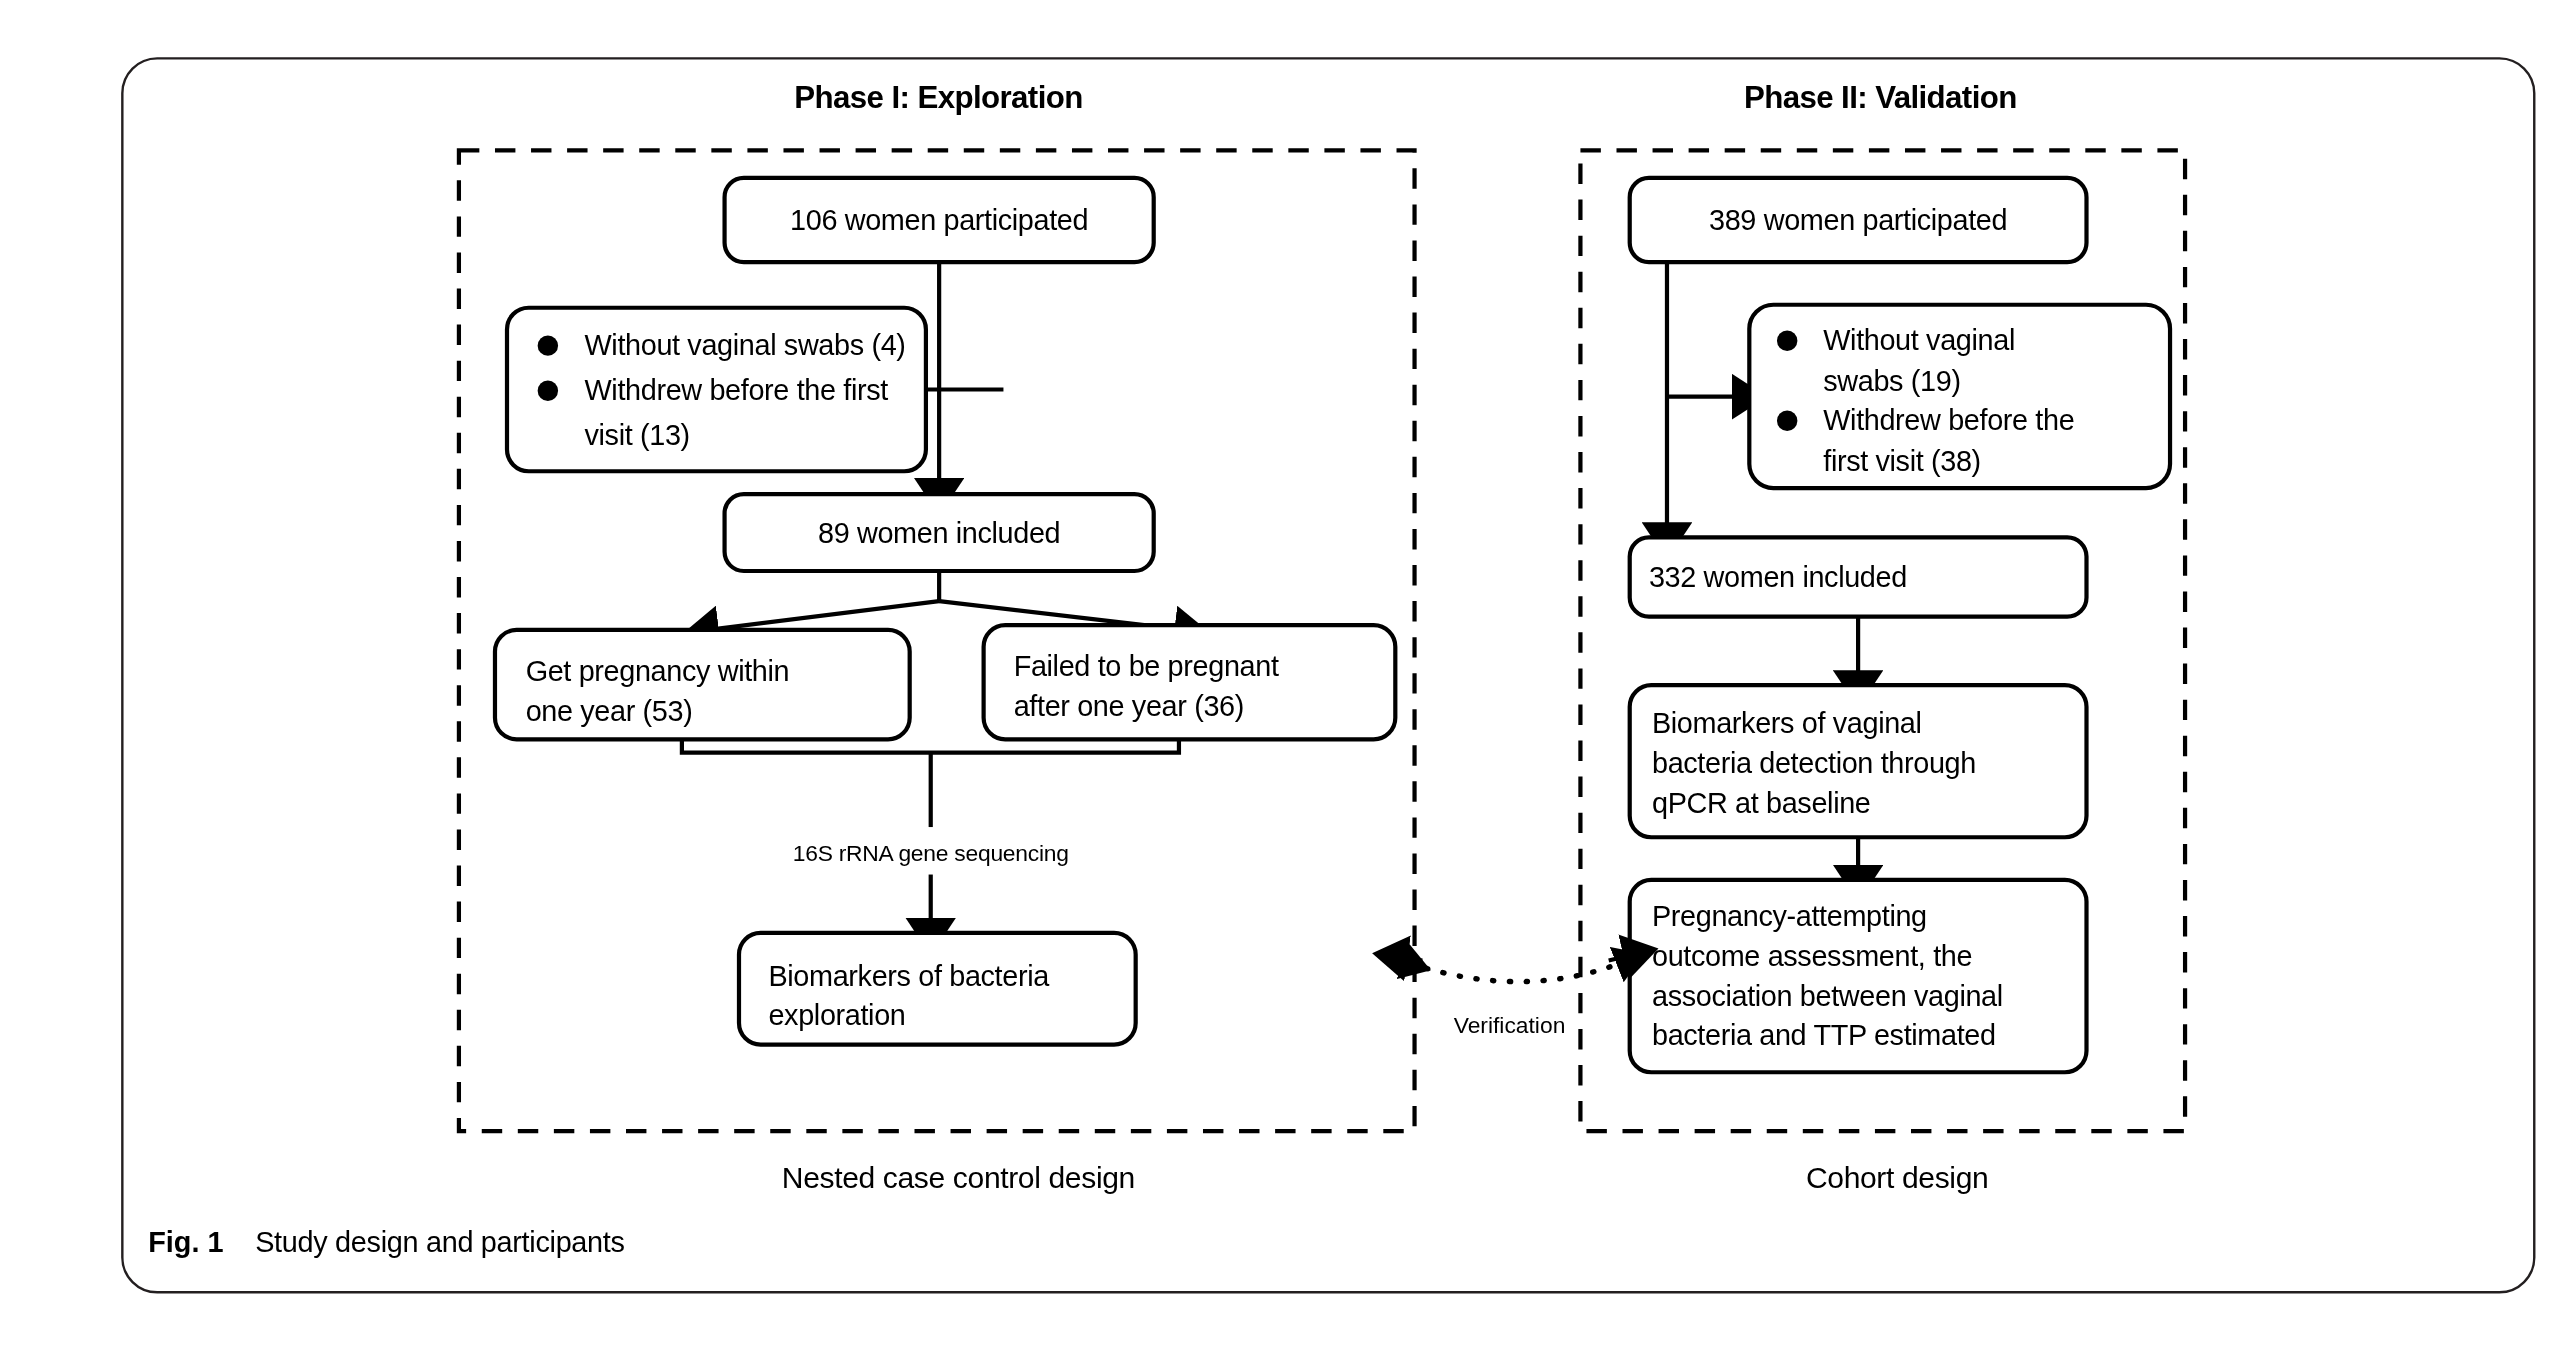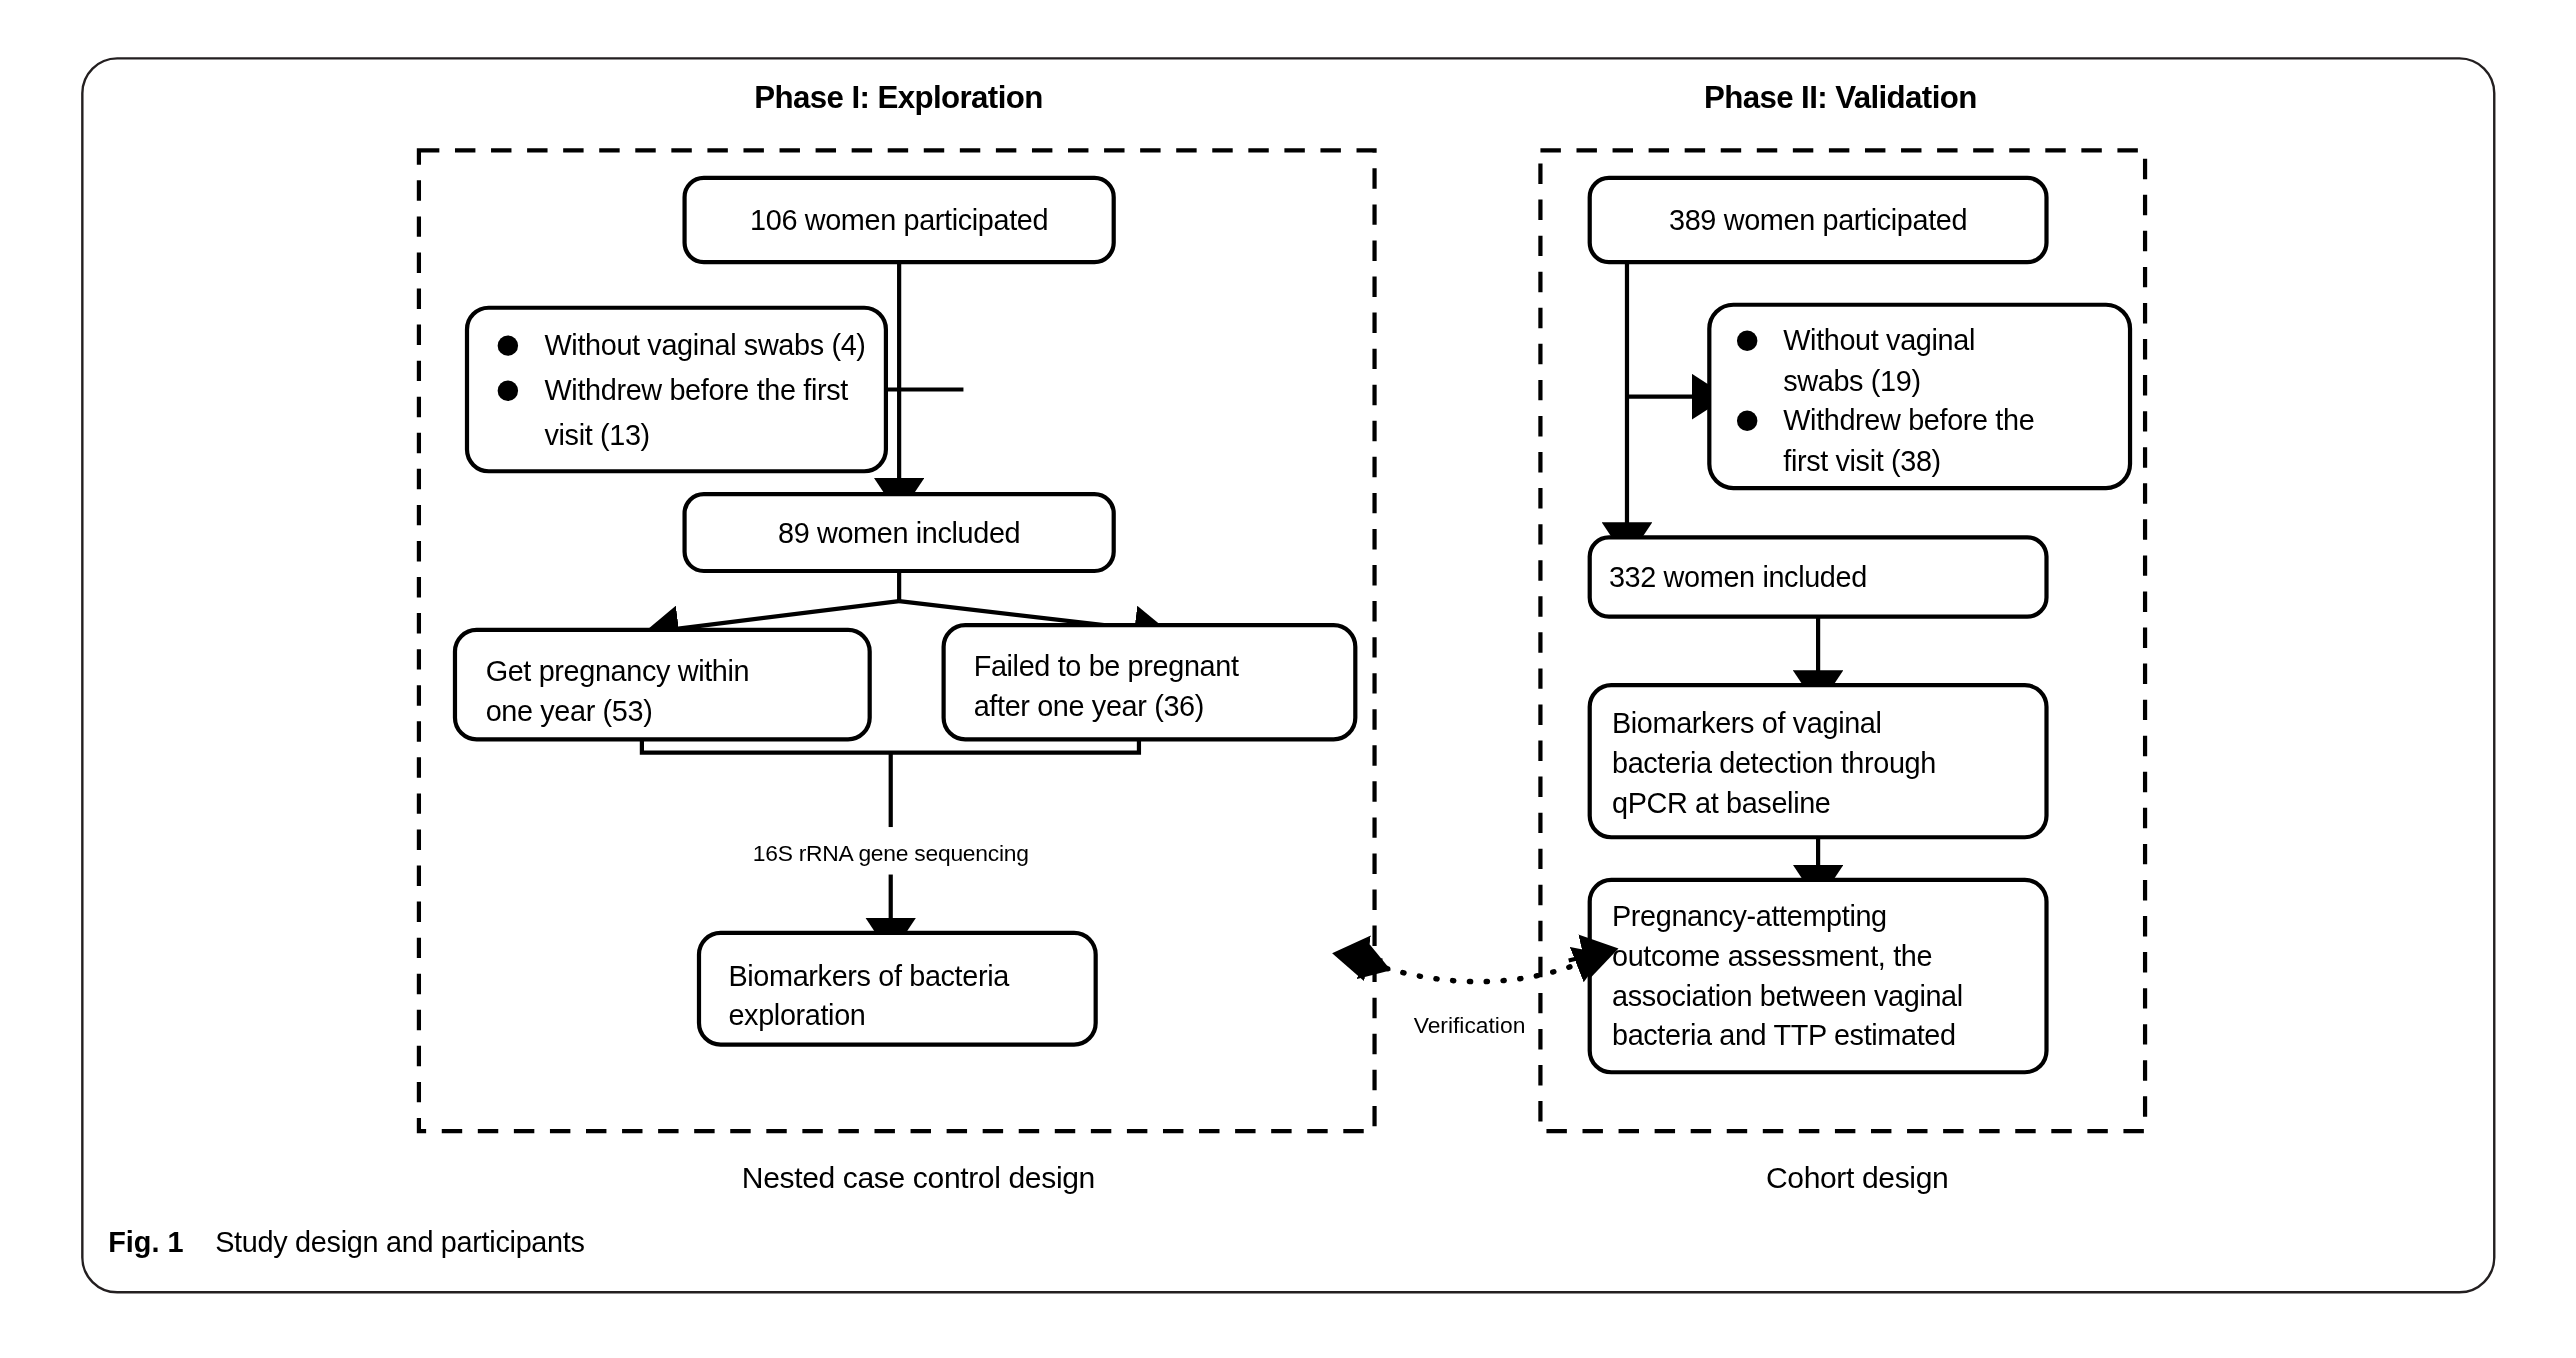--- a/index.html
+++ b/index.html
@@ -12,20 +12,21 @@
     height: 1359px;
     font-family: "Liberation Sans", sans-serif;
     position: relative;
     overflow: hidden;
   }
   #figure-root {
     position: absolute;
     left: 0; top: 0;
     width: 2221px;
     height: 1359px;
+    padding-left: 40px;
   }
   svg.flow { display: block; }
   .fig-border {
     fill: none;
     stroke: #231f20;
     stroke-width: 4;
   }
   .dashed-region {
     fill: none;
     stroke: #000000;

